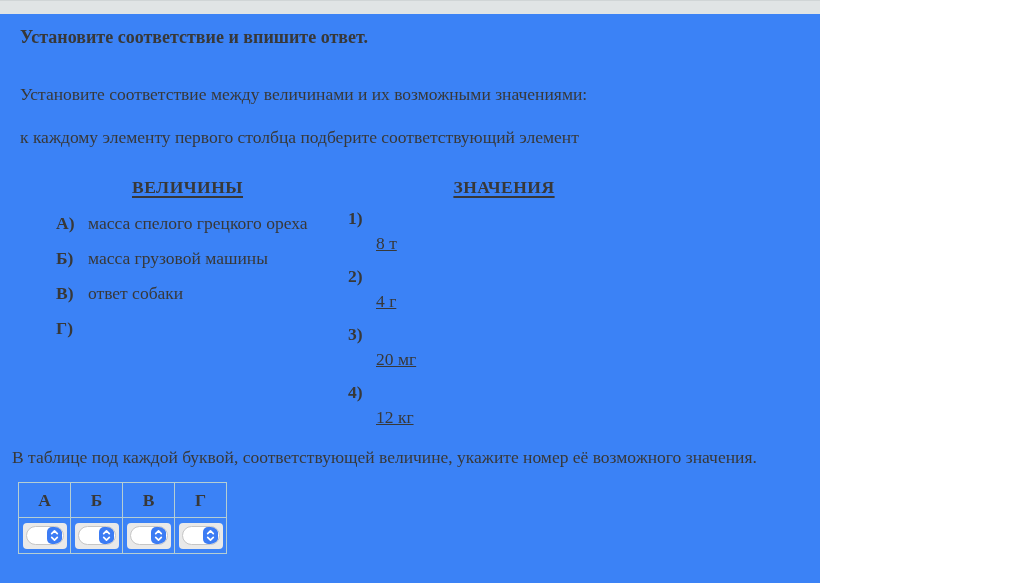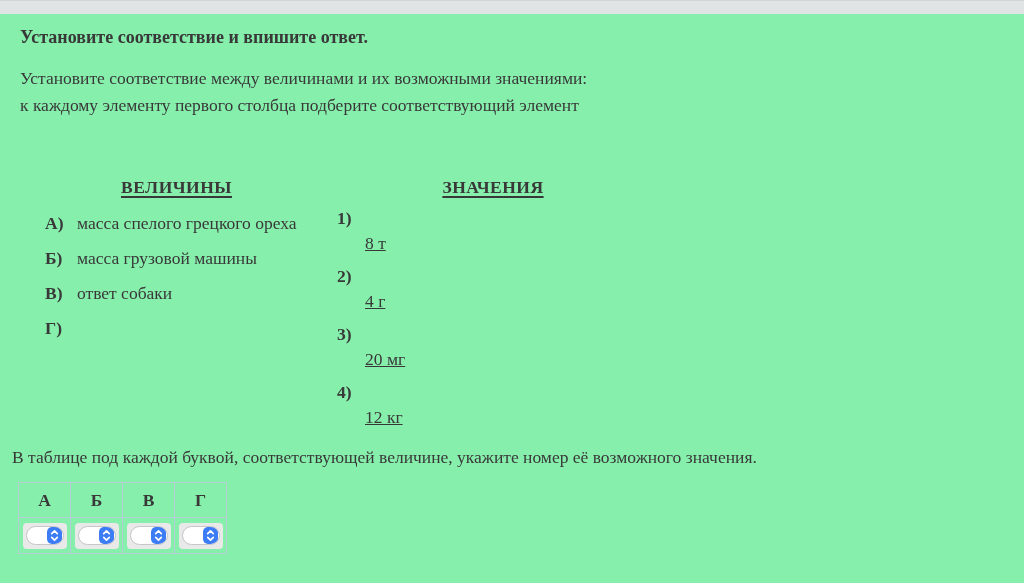--- a/index.html
+++ b/index.html
@@ -1,30 +1,30 @@
 <!DOCTYPE html>
 <html><head>
 <meta charset="utf-8">
 <style>
   * { margin:0; padding:0; box-sizing:border-box; }
   html,body { background:#ffffff; }
   body { font-family:"Liberation Serif", "DejaVu Serif", serif; color:#383838; }
-  .page { position:relative; width:1024px; height:583px; background:#86efac; overflow:hidden; }
+  .page { position:relative; width:820px; height:583px; background:#3b82f6; overflow:hidden; }
 
   .top-bar { position:absolute; left:0; top:0; width:1024px; height:14px;
              background:#e0e4e5; border-top:1px solid #d0d5d6; }
 
   .task-title { position:absolute; left:20px; top:27px; font-size:18px; font-weight:700;
                 line-height:20px; white-space:nowrap; }
 
   .task-description { position:absolute; left:20px; top:65px; font-size:17.5px;
                       line-height:26.5px; }
-  .task-description div { white-space:nowrap; }
+  .task-description div { white-space:nowrap;margin-top:16px; }
 
-  .columns { position:absolute; left:20px; top:177px; display:flex; align-items:flex-start; }
+  .columns { position:absolute; left:31px; top:177px; display:flex; align-items:flex-start; }
   .col-left  { width:313px; }
   .col-right { width:320px; }
 
   .col-header { font-size:17.5px; font-weight:700; line-height:20px;
                 text-decoration:underline; text-decoration-thickness:2px;
                 text-underline-offset:3px; letter-spacing:0.5px; }
   .col-left .col-header { text-align:center; margin-bottom:9px; }
   .col-right .col-header { text-align:center; margin-bottom:9px; }
 
   .quantity-list { }

